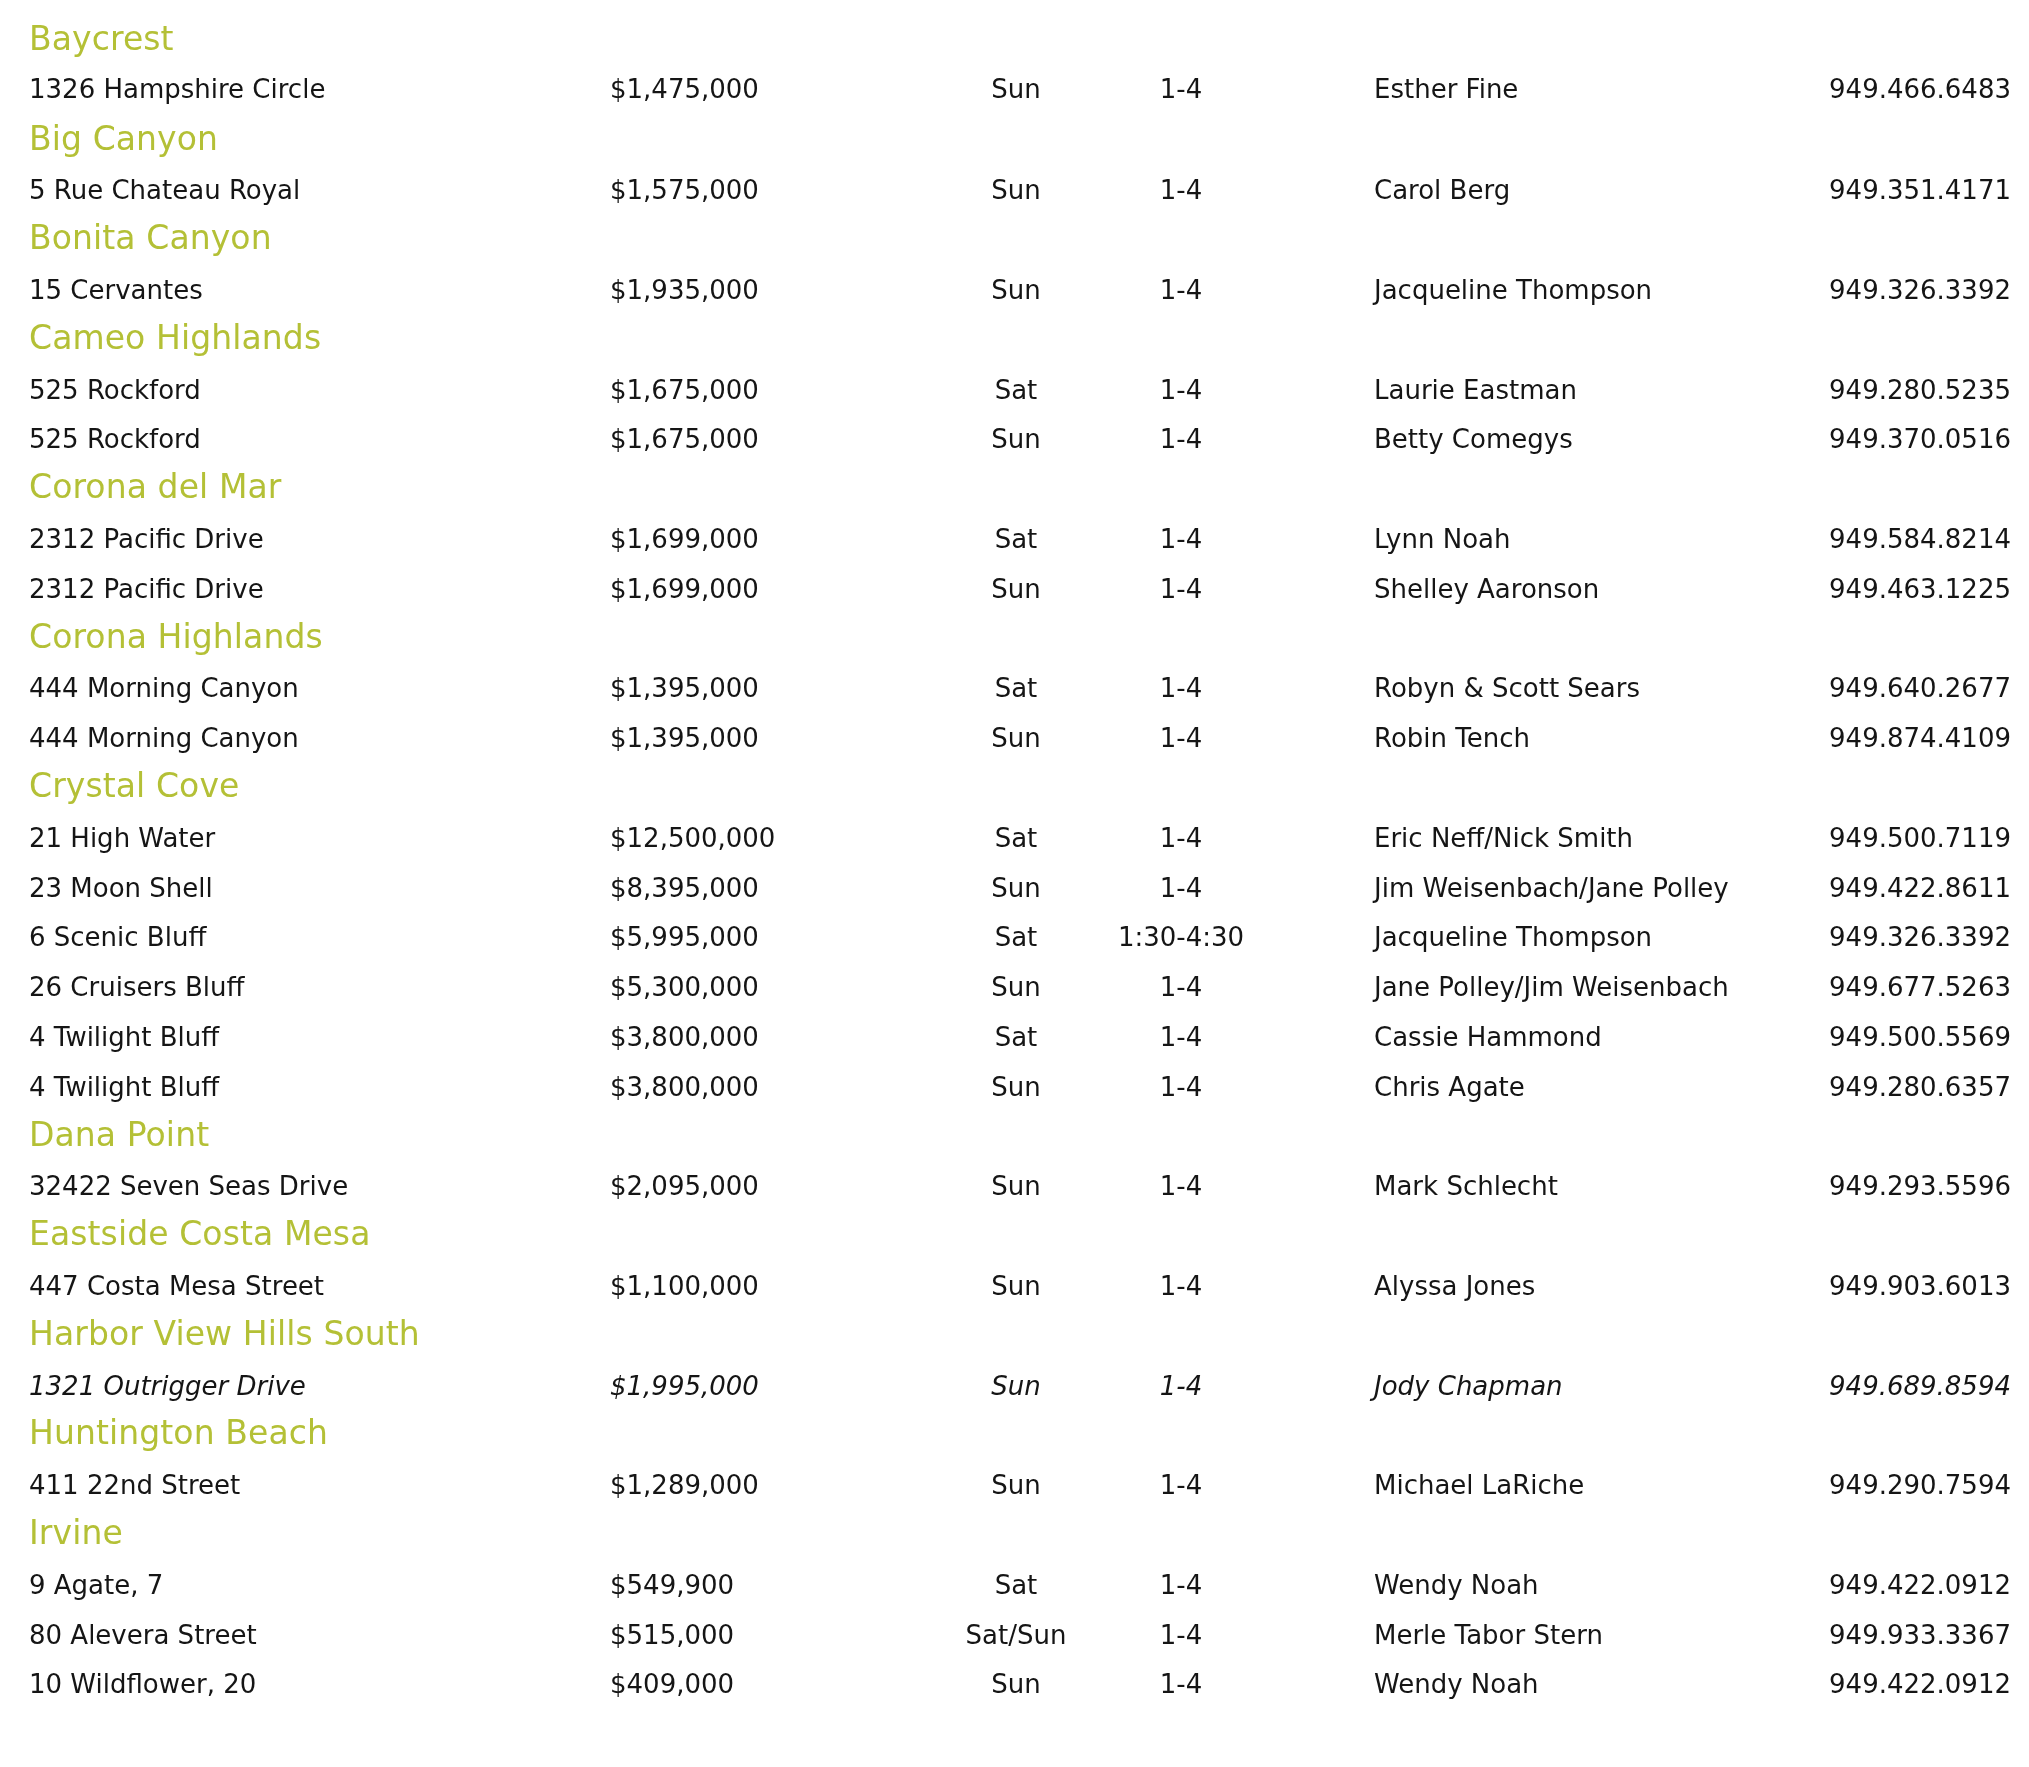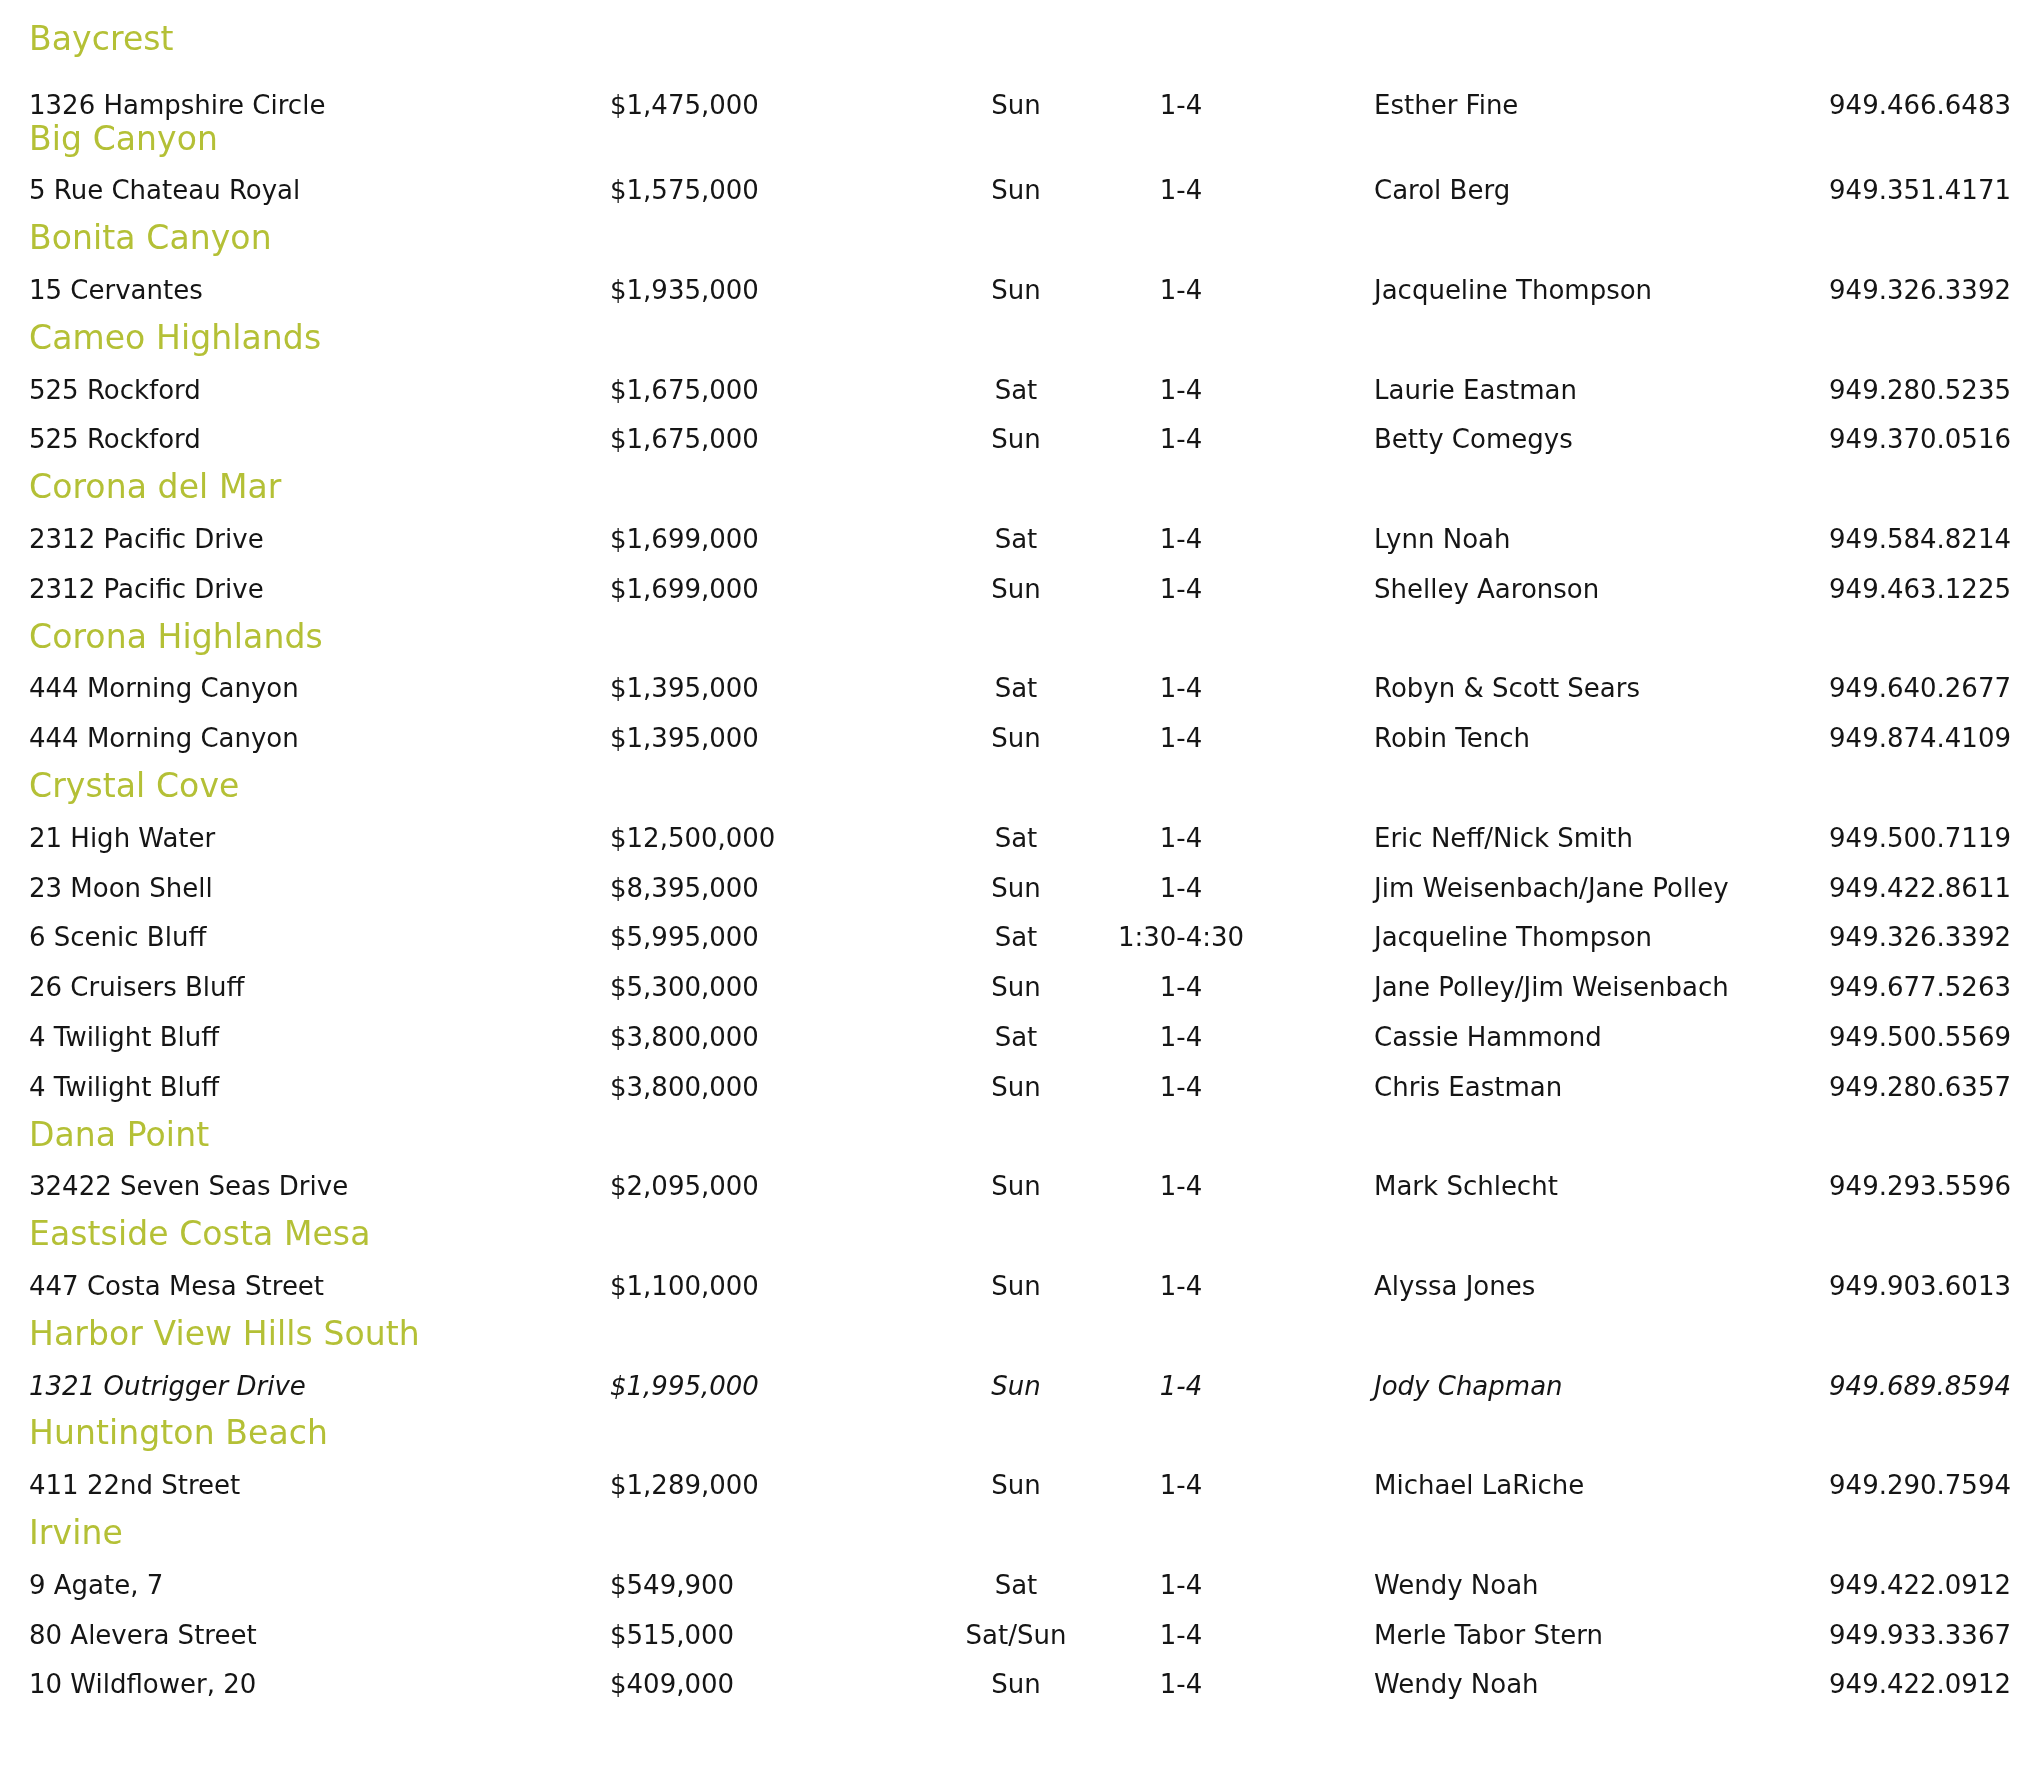--- a/index.html
+++ b/index.html
@@ -54,21 +54,21 @@
     .c-phone   { left: 1600px; width: 411px; text-align: right; }
   </style>
 </head>
 <body>
 
 <div id="listing">
     <div>
       <div class="line" style="top: 17px;">
         <div class="heading">Baycrest</div>
       </div>
-      <div class="line" style="top: 81px;">
+      <div class="line" style="top: 65px;">
         <span class="cell c-address">1326 Hampshire Circle</span>
         <span class="cell c-price">$1,475,000</span>
         <span class="cell c-day">Sun</span>
         <span class="cell c-time">1-4</span>
         <span class="cell c-agent">Esther Fine</span>
         <span class="cell c-phone">949.466.6483</span>
       </div>
     </div>
     <div>
       <div class="line" style="top: 116.6px;">
@@ -201,21 +201,21 @@
         <span class="cell c-day">Sat</span>
         <span class="cell c-time">1-4</span>
         <span class="cell c-agent">Cassie Hammond</span>
         <span class="cell c-phone">949.500.5569</span>
       </div>
       <div class="line" style="top: 1062.8px;">
         <span class="cell c-address">4 Twilight Bluff</span>
         <span class="cell c-price">$3,800,000</span>
         <span class="cell c-day">Sun</span>
         <span class="cell c-time">1-4</span>
-        <span class="cell c-agent">Chris Eastman</span>
+        <span class="cell c-agent">Chris Agate</span>
         <span class="cell c-phone">949.280.6357</span>
       </div>
     </div>
     <div>
       <div class="line" style="top: 1112.6px;">
         <div class="heading">Dana Point</div>
       </div>
       <div class="line" style="top: 1162.4px;">
         <span class="cell c-address">32422 Seven Seas Drive</span>
         <span class="cell c-price">$2,095,000</span>

